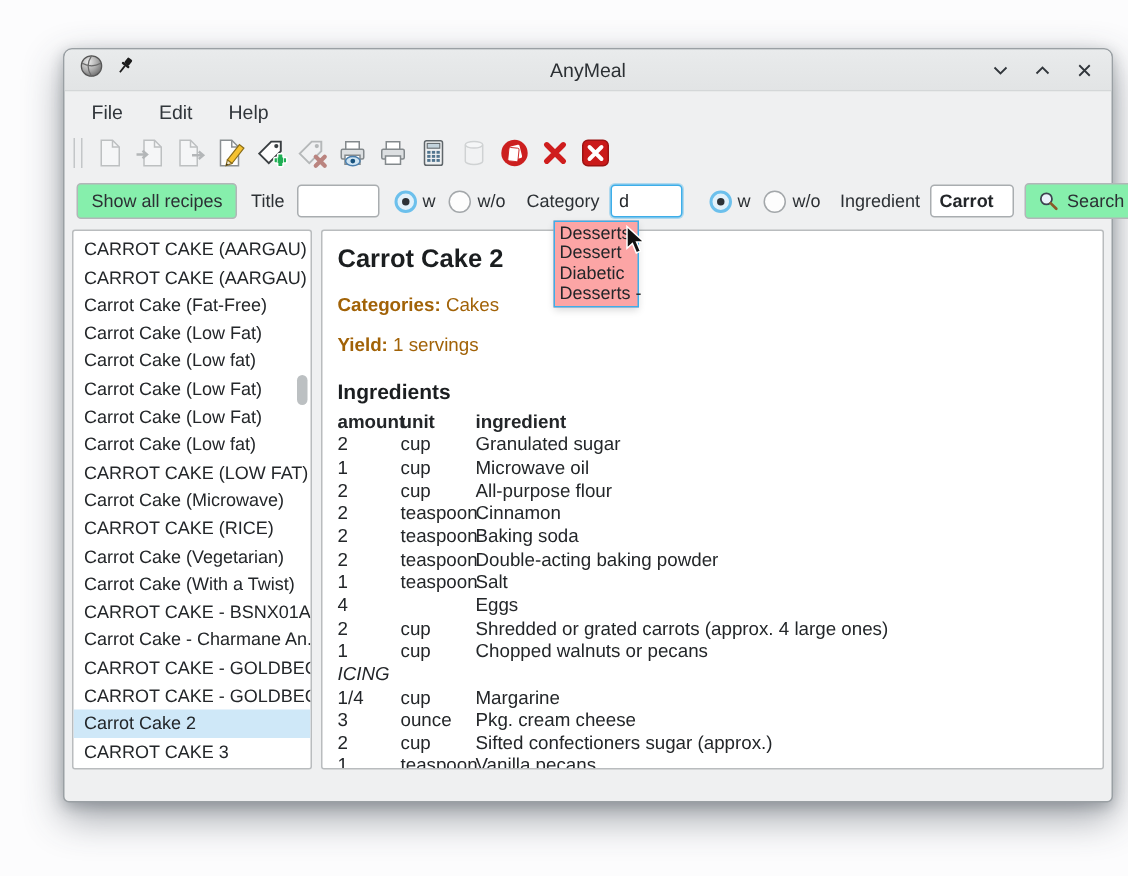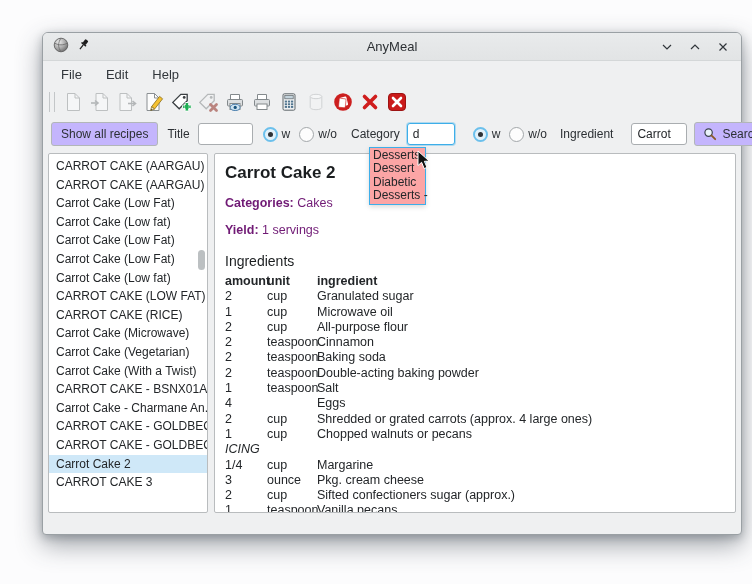--- a/index.html
+++ b/index.html
@@ -41,21 +41,21 @@
   .toolbar { height:30px; flex:0 0 30px; display:flex; align-items:center; padding:0 4px; }
   .tool-handle { width:6px; height:20px; margin:0 4px 0 2px;
     border-left:1px solid #c3c6c8; border-right:1px solid #c3c6c8; }
   .tb-btn { width:27px; height:26px; display:flex; align-items:center; justify-content:center; border-radius:3px; }
   .tb-btn svg { width:22px; height:22px; }
   .tb-btn.dis { opacity:.62; filter:grayscale(35%); }
   
   .searchrow { height:34px; flex:0 0 34px; display:flex; align-items:center; padding:0 8px; font-size:12px; }
   .btn {
     display:inline-flex; align-items:center; gap:5px;
-    background:#c4b5fd; border:1px solid #b2b6b8; border-radius:3px;
+    background:#86efac; border:1px solid #b2b6b8; border-radius:3px;
     padding:4px 9px; font-size:12px; color:#2c3034; white-space:nowrap;
   }
   .field {
     height:22px; background:#fff; border:1px solid #a9adb0; border-radius:3px;
     font-size:12px; padding:0 5px; color:#232629; font-family:"Liberation Sans", sans-serif;
   }
   .field.focused { border:1px solid #3daee9; box-shadow:0 0 0 1px rgba(61,174,233,.35); }
   .lbl { white-space:nowrap; color:#2c3034; }
   .radio { width:15px; height:15px; border-radius:50%; background:#fdfdfd; border:1px solid #a3a7aa; flex:0 0 15px; }
   .radio.checked { border:2px solid #6cc0ec; background:#e2f1fa; position:relative; }
@@ -69,23 +69,23 @@
     position:relative; overflow:hidden; padding:3px 0;
   }
   .list-item { font-size:12px; line-height:18.6px; padding:0 7px; white-space:nowrap; overflow:hidden; color:#232629; }
   .list-item.selected { background:#cfe8f8; }
   .vthumb { position:absolute; right:2px; top:96px; width:7px; height:20px; background:#bcc0c2; border-radius:3.5px; }
   .recipepanel {
     flex:1; background:#fff; border:1px solid #b9bcbe; border-radius:2px;
     padding:9px 12px 0 10px; overflow:hidden;
   }
   .r-title { font-size:17px; font-weight:bold; color:#1b1e20; }
-  .r-meta { font-size:12.5px; margin-top:13px; color:#701a75; }
+  .r-meta { font-size:12.5px; margin-top:13px; color:#a16207; }
   .r-meta b { font-weight:bold; }
-  .r-ingheading { font-size:14px; font-weight:normal; margin-top:16px; color:#1b1e20; }
+  .r-ingheading { font-size:14px; font-weight:bold; margin-top:16px; color:#1b1e20; }
   .ing-table { margin-top:5px; font-size:12.5px; color:#232629; }
   .ing-row, .ing-head { display:flex; line-height:15.3px; }
   .ing-head { font-weight:bold; }
   .c-amount { width:42px; flex:0 0 42px; }
   .c-unit { width:50px; flex:0 0 50px; }
   .c-ing { flex:1; white-space:nowrap; overflow:hidden; }
   .ing-row.section .c-amount { font-style:italic; width:auto; flex:0 0 auto; }
   
   .dropdown {
     position:absolute; left:369px; top:147px; width:57px; z-index:40;
@@ -280,45 +280,46 @@
     <input class="field focused" style="width: 48px; margin-left: 7px;" value="d">
     <span class="rpair" style="margin-left:18px;">
       <span class="radio checked"></span>
       <span class="lbl">w</span>
     </span>
     <span class="rpair" style="margin-left:9px;">
       <span class="radio"></span>
       <span class="lbl">w/o</span>
     </span>
     <span class="lbl" style="margin-left:13px;">Ingredient</span>
-    <input class="field" style="width: 56px; margin-left: 18px;" value="Carrot">
+    <input class="field" style="width: 56px; margin-left: 7px; font-weight: bold;" value="Carrot">
     <button class="btn" style="margin-left:7px; padding:4px 8px;">
       <span style="display:inline-flex;">
         <svg width="14" height="14" viewBox="0 0 14 14">
             <circle cx="5.6" cy="5.6" r="3.7" fill="#eaf3fa" stroke="#3d4450" stroke-width="1.2"></circle>
             <path d="M8.4 8.4 L12.2 12.2" stroke="#8a5a28" stroke-width="1.8" stroke-linecap="round"></path>
           </svg>
       </span>
       <span>Search</span>
     </button>
   </div>
 
   <div class="main">
     <div class="listpanel">
       <div class="vthumb"></div>
     <div class="list-item">CARROT CAKE (AARGAU)</div>
         <div class="list-item">CARROT CAKE (AARGAU)</div>
+        <div class="list-item">Carrot Cake (Fat-Free)</div>
         <div class="list-item">Carrot Cake (Low Fat)</div>
         <div class="list-item">Carrot Cake (Low fat)</div>
         <div class="list-item">Carrot Cake (Low Fat)</div>
         <div class="list-item">Carrot Cake (Low Fat)</div>
         <div class="list-item">Carrot Cake (Low fat)</div>
         <div class="list-item">CARROT CAKE (LOW FAT)</div>
+        <div class="list-item">Carrot Cake (Microwave)</div>
         <div class="list-item">CARROT CAKE (RICE)</div>
-        <div class="list-item">Carrot Cake (Microwave)</div>
         <div class="list-item">Carrot Cake (Vegetarian)</div>
         <div class="list-item">Carrot Cake (With a Twist)</div>
         <div class="list-item">CARROT CAKE - BSNX01A</div>
         <div class="list-item">Carrot Cake - Charmane An...</div>
         <div class="list-item">CARROT CAKE - GOLDBECK</div>
         <div class="list-item">CARROT CAKE - GOLDBECK</div>
         <div class="list-item selected">Carrot Cake 2</div>
         <div class="list-item">CARROT CAKE 3</div>
       </div>
     <div class="recipepanel">

